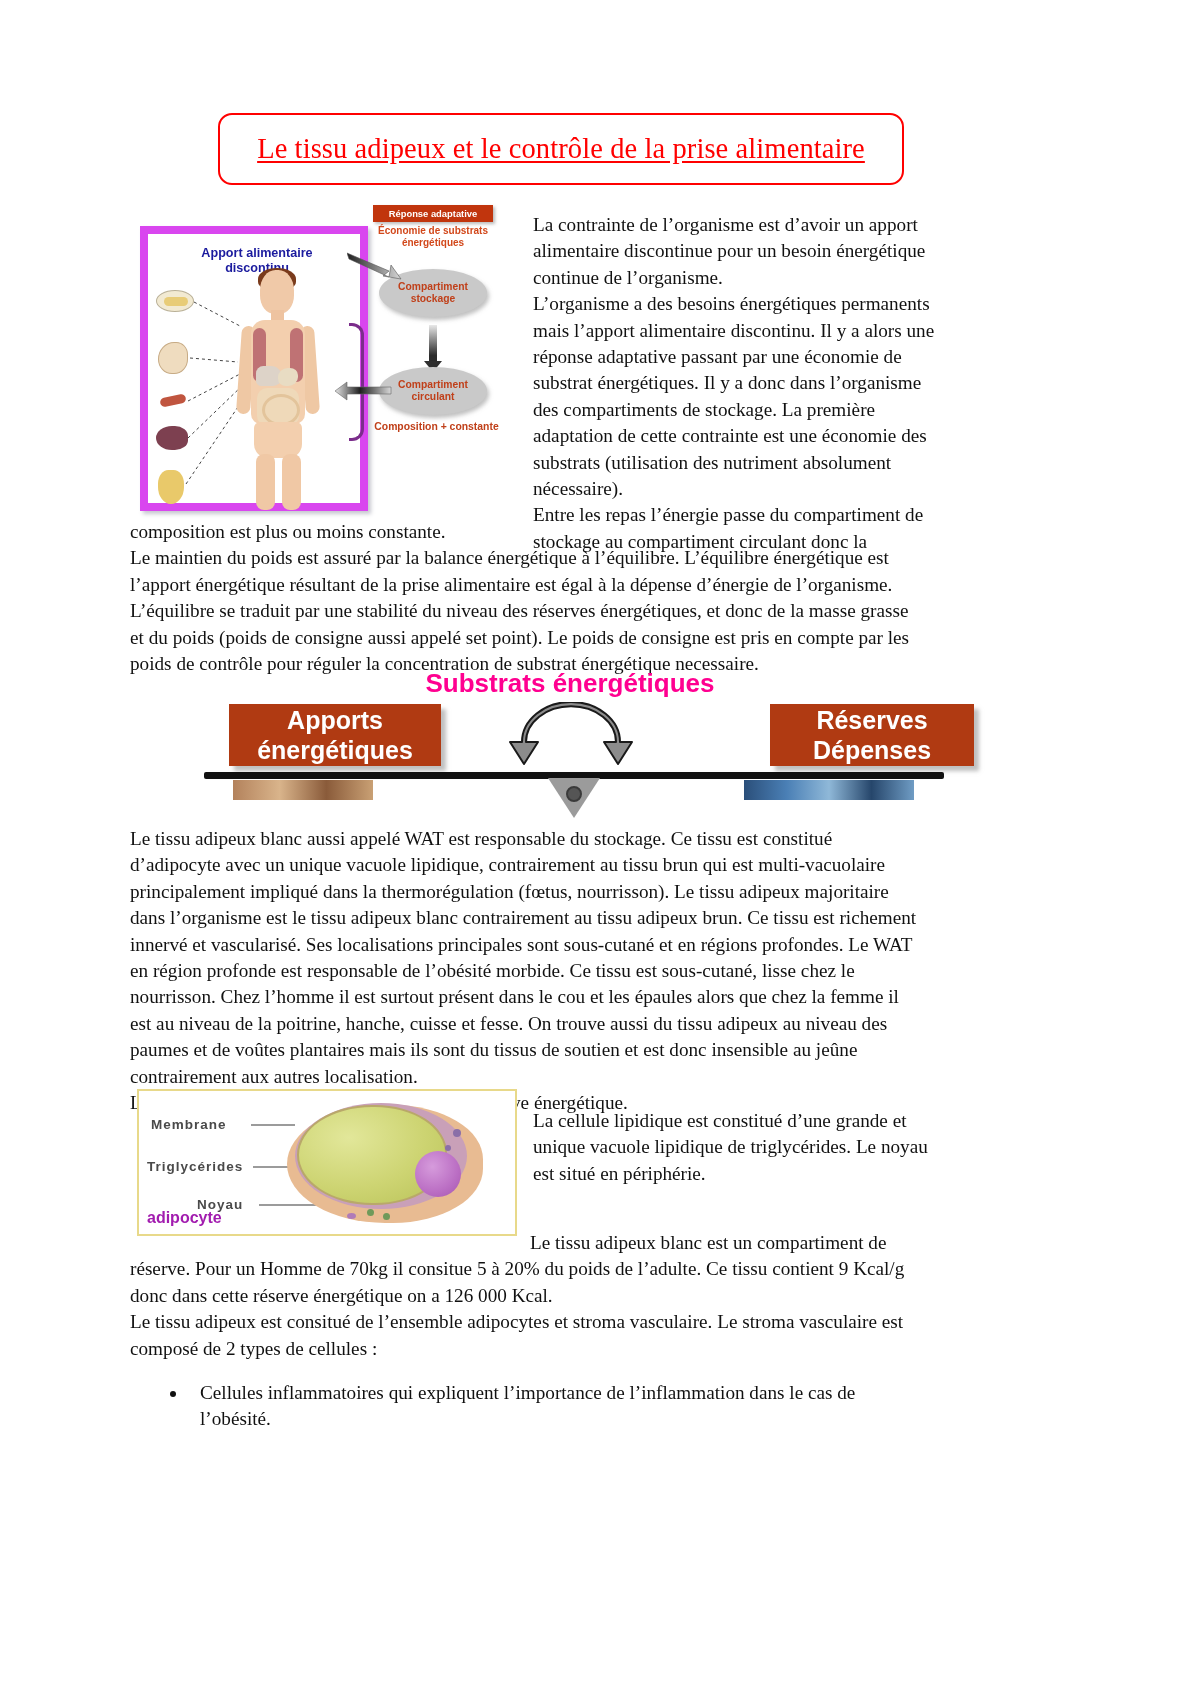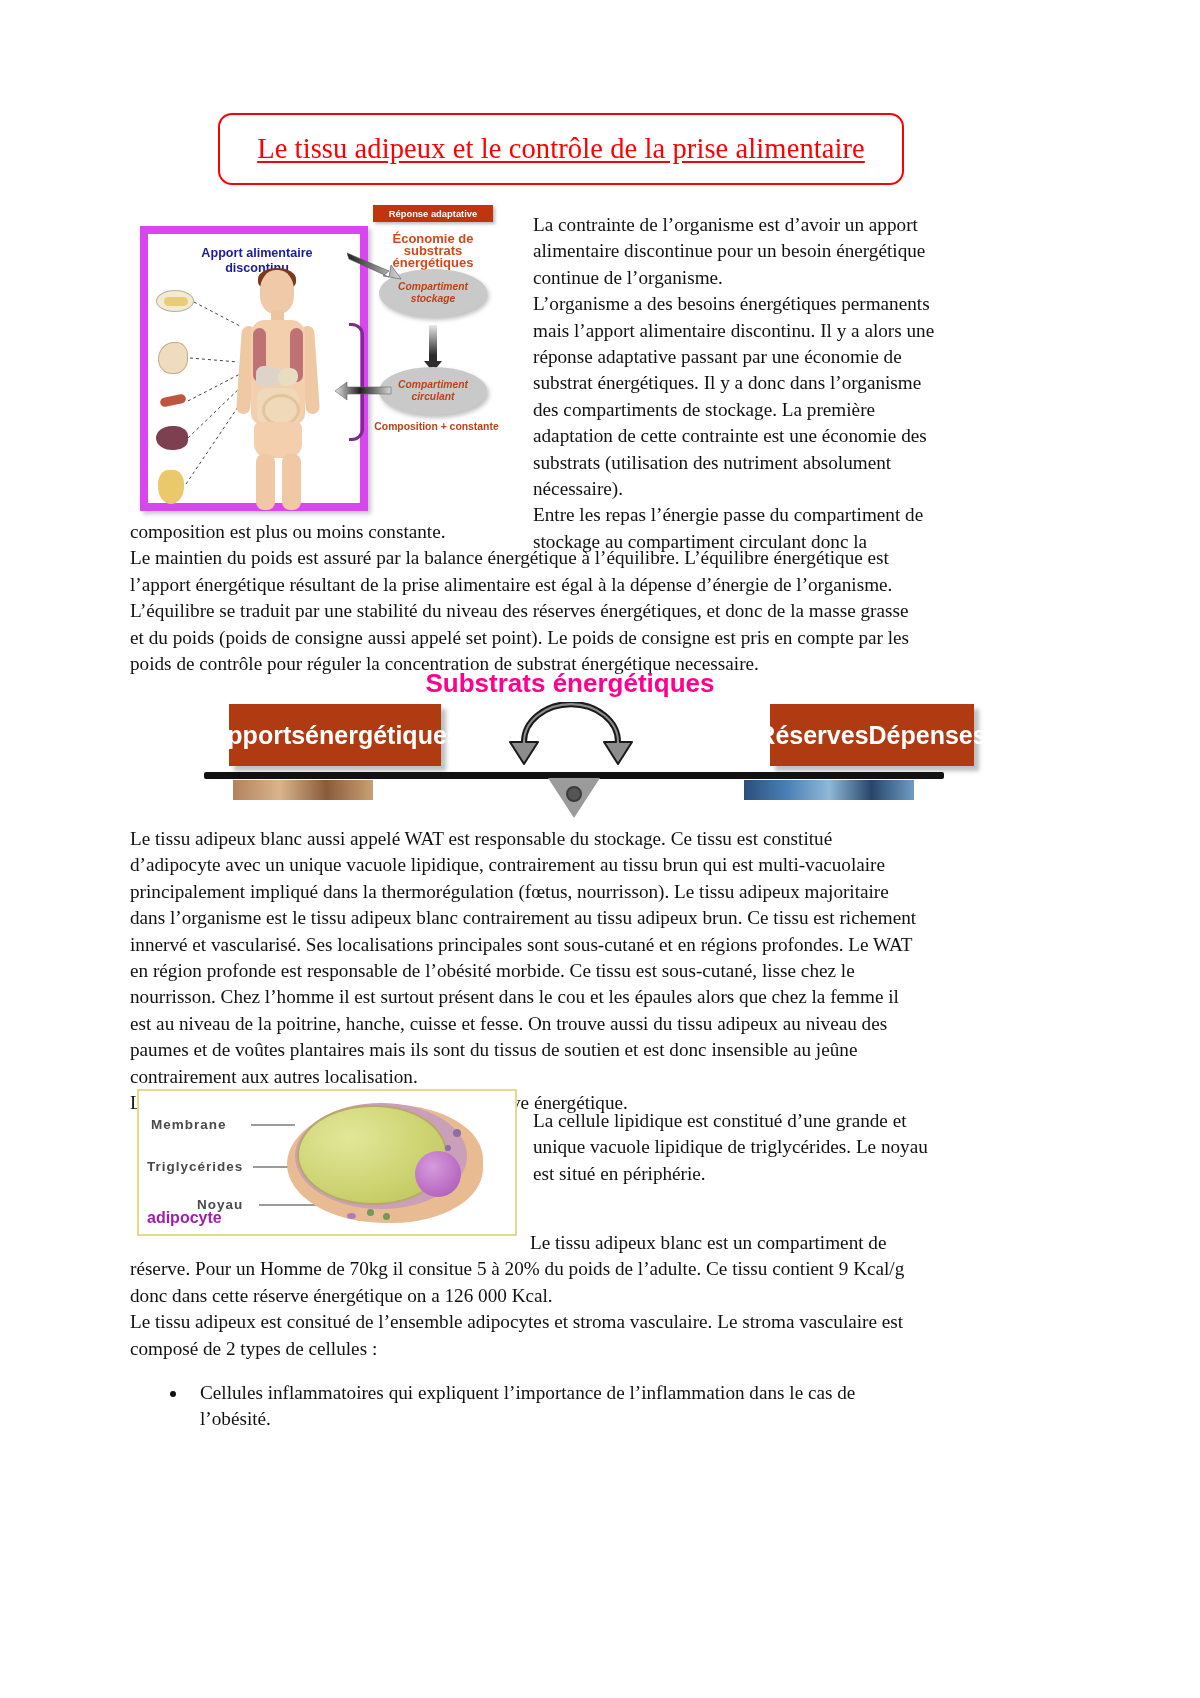--- a/index.html
+++ b/index.html
@@ -127,31 +127,31 @@
   
   .f1-right { position:absolute; left:228px; top:0px; width:143px; height:230px; }
   .rep-adapt {
     position:absolute; left:8px; top:0px; width:120px; height:17px;
     background:#c1350d; color:#ffffff;
     font-family:"Liberation Sans", sans-serif; font-weight:bold; font-size:9.4px;
     display:flex;align-items:center;justify-content:center;
     box-shadow:2px 2px 3px rgba(120,120,120,.5);
   }
   .eco-sub {
-    position:absolute; left:0px; top:28px; width:136px;
+    position:absolute; left:0px; top:20px; width:136px;
     color:#d2481b; font-family:"Liberation Sans",sans-serif; font-weight:bold;
-    font-size:13px; line-height:12px; text-align:center;
+    font-size:10px; line-height:12px; text-align:center;
   }
   .comp-blob {
     position:absolute; width:108px; height:48px;
     background:#c9c9c9; border-radius:50%;
     box-shadow: 2px 3px 4px rgba(140,140,140,.55);
     display:flex; align-items:center; justify-content:center; text-align:center;
     color:#c0401a; font-family:"Liberation Sans",sans-serif; font-weight:bold;
-    font-size:10.3px; line-height:12.5px;font-style:italic;
+    font-size:10.3px; line-height:12.5px;
   }
   .comp-stock { left:14px; top:64px; }
   .comp-circ  { left:14px; top:162px; }
   .comp-plus {
     position:absolute; left:0px; top:216px; width:143px; text-align:center;
     color:#c0401a; font-family:"Liberation Sans",sans-serif; font-weight:bold; font-size:10.4px;
   }
   .arrow-down-grad {
     position:absolute; left:64px; top:120px; width:8px; height:38px;
     background:linear-gradient(180deg,#e8e8e8 0%, #2b2b2b 80%);
@@ -171,21 +171,21 @@
   .substrats {
     position:absolute; left:0; top:0; width:880px; text-align:center;
     color:#ff0090; font-family:"Liberation Sans",sans-serif; font-weight:bold;
     font-size:26px;
   }
   .red-box {
     position:absolute; top:36px; height:62px;
     background:#b03a12; color:#ffffff;
     font-family:"Liberation Sans",sans-serif; font-weight:bold; font-size:25px;
     line-height:30px; text-align:center;
-    display:flex; flex-direction:row; align-items:center; justify-content:center;
+    display:flex; flex-direction:column; align-items:center; justify-content:center;
     box-shadow:5px 5px 4px rgba(150,150,150,.6);
   }
   .box-apports { left:99px; width:212px; }
   .box-reserves { left:640px; width:204px; }
   .circ-arrow { position:absolute; left:366px; top:34px; width:150px; height:66px; }
   .beam {
     position:absolute; left:74px; top:104px; width:740px; height:7px; background:#111;
     border-radius:2px;
   }
   .fulcrum {

